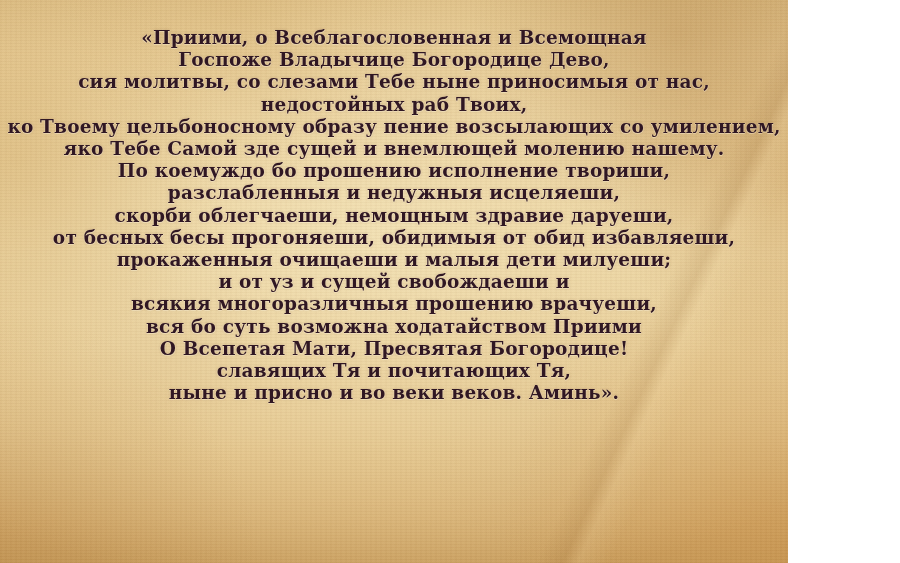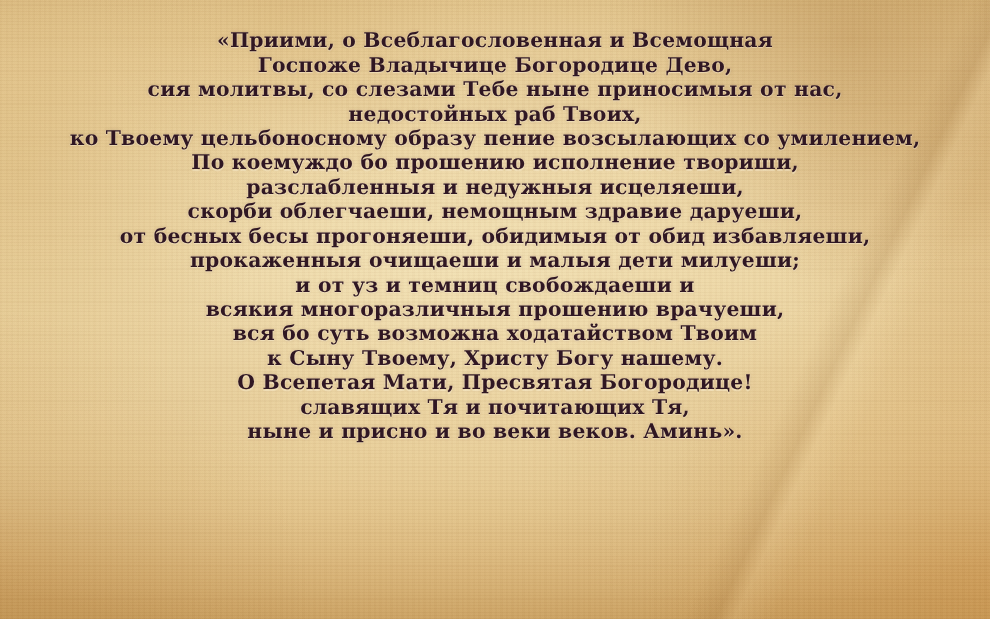--- a/index.html
+++ b/index.html
@@ -7,21 +7,21 @@
     padding: 0;
   }
   body {
     width: 900px;
     height: 563px;
     overflow: hidden;
     font-family: "DejaVu Serif", "Liberation Serif", serif;
   }
   .parchment {
     position: relative;
-    width: 900px;
+    width: 788px;
     height: 563px;
     background:
       
       radial-gradient(circle at 86% 6%, rgba(158, 106, 44, 0.30), rgba(158,106,44,0) 24%),
       radial-gradient(circle at 101% 30%, rgba(186, 130, 60, 0.28), rgba(186,130,60,0) 22%),
       radial-gradient(circle at 100% 96%, rgba(196, 134, 58, 0.38), rgba(196,134,58,0) 30%),
       radial-gradient(circle at -2% 104%, rgba(176, 124, 58, 0.30), rgba(176,124,58,0) 28%),
       radial-gradient(circle at 2% 28%, rgba(205, 165, 98, 0.35), rgba(205,165,98,0) 24%),
       radial-gradient(circle at 30% 2%, rgba(210, 172, 108, 0.30), rgba(210,172,108,0) 22%),
       
@@ -75,26 +75,26 @@
 </head>
 <body>
 
 <div class="parchment">
   <div class="prayer">
     <div class="prayer-line">«Приими, о Всеблагословенная и Всемощная</div>
     <div class="prayer-line">Госпоже Владычице Богородице Дево,</div>
     <div class="prayer-line">сия молитвы, со слезами Тебе ныне приносимыя от нас,</div>
     <div class="prayer-line">недостойных раб Твоих,</div>
     <div class="prayer-line">ко Твоему цельбоносному образу пение возсылающих со умилением,</div>
+    <div class="prayer-line">яко Тебе Самой зде сущей и внемлющей молению нашему.</div>
     <div class="prayer-line">По коемуждо бо прошению исполнение твориши,</div>
     <div class="prayer-line">разслабленныя и недужныя исцеляеши,</div>
     <div class="prayer-line">скорби облегчаеши, немощным здравие даруеши,</div>
     <div class="prayer-line">от бесных бесы прогоняеши, обидимыя от обид избавляеши,</div>
     <div class="prayer-line">прокаженныя очищаеши и малыя дети милуеши;</div>
-    <div class="prayer-line">и от уз и темниц свобождаеши и</div>
+    <div class="prayer-line">и от уз и сущей свобождаеши и</div>
     <div class="prayer-line">всякия многоразличныя прошению врачуеши,</div>
-    <div class="prayer-line">вся бо суть возможна ходатайством Твоим</div>
-    <div class="prayer-line">к Сыну Твоему, Христу Богу нашему.</div>
+    <div class="prayer-line">вся бо суть возможна ходатайством Приими</div>
     <div class="prayer-line">О Всепетая Мати, Пресвятая Богородице!</div>
     <div class="prayer-line">славящих Тя и почитающих Тя,</div>
     <div class="prayer-line">ныне и присно и во веки веков. Аминь».</div>
   </div>
 </div>
 
 </body></html>

